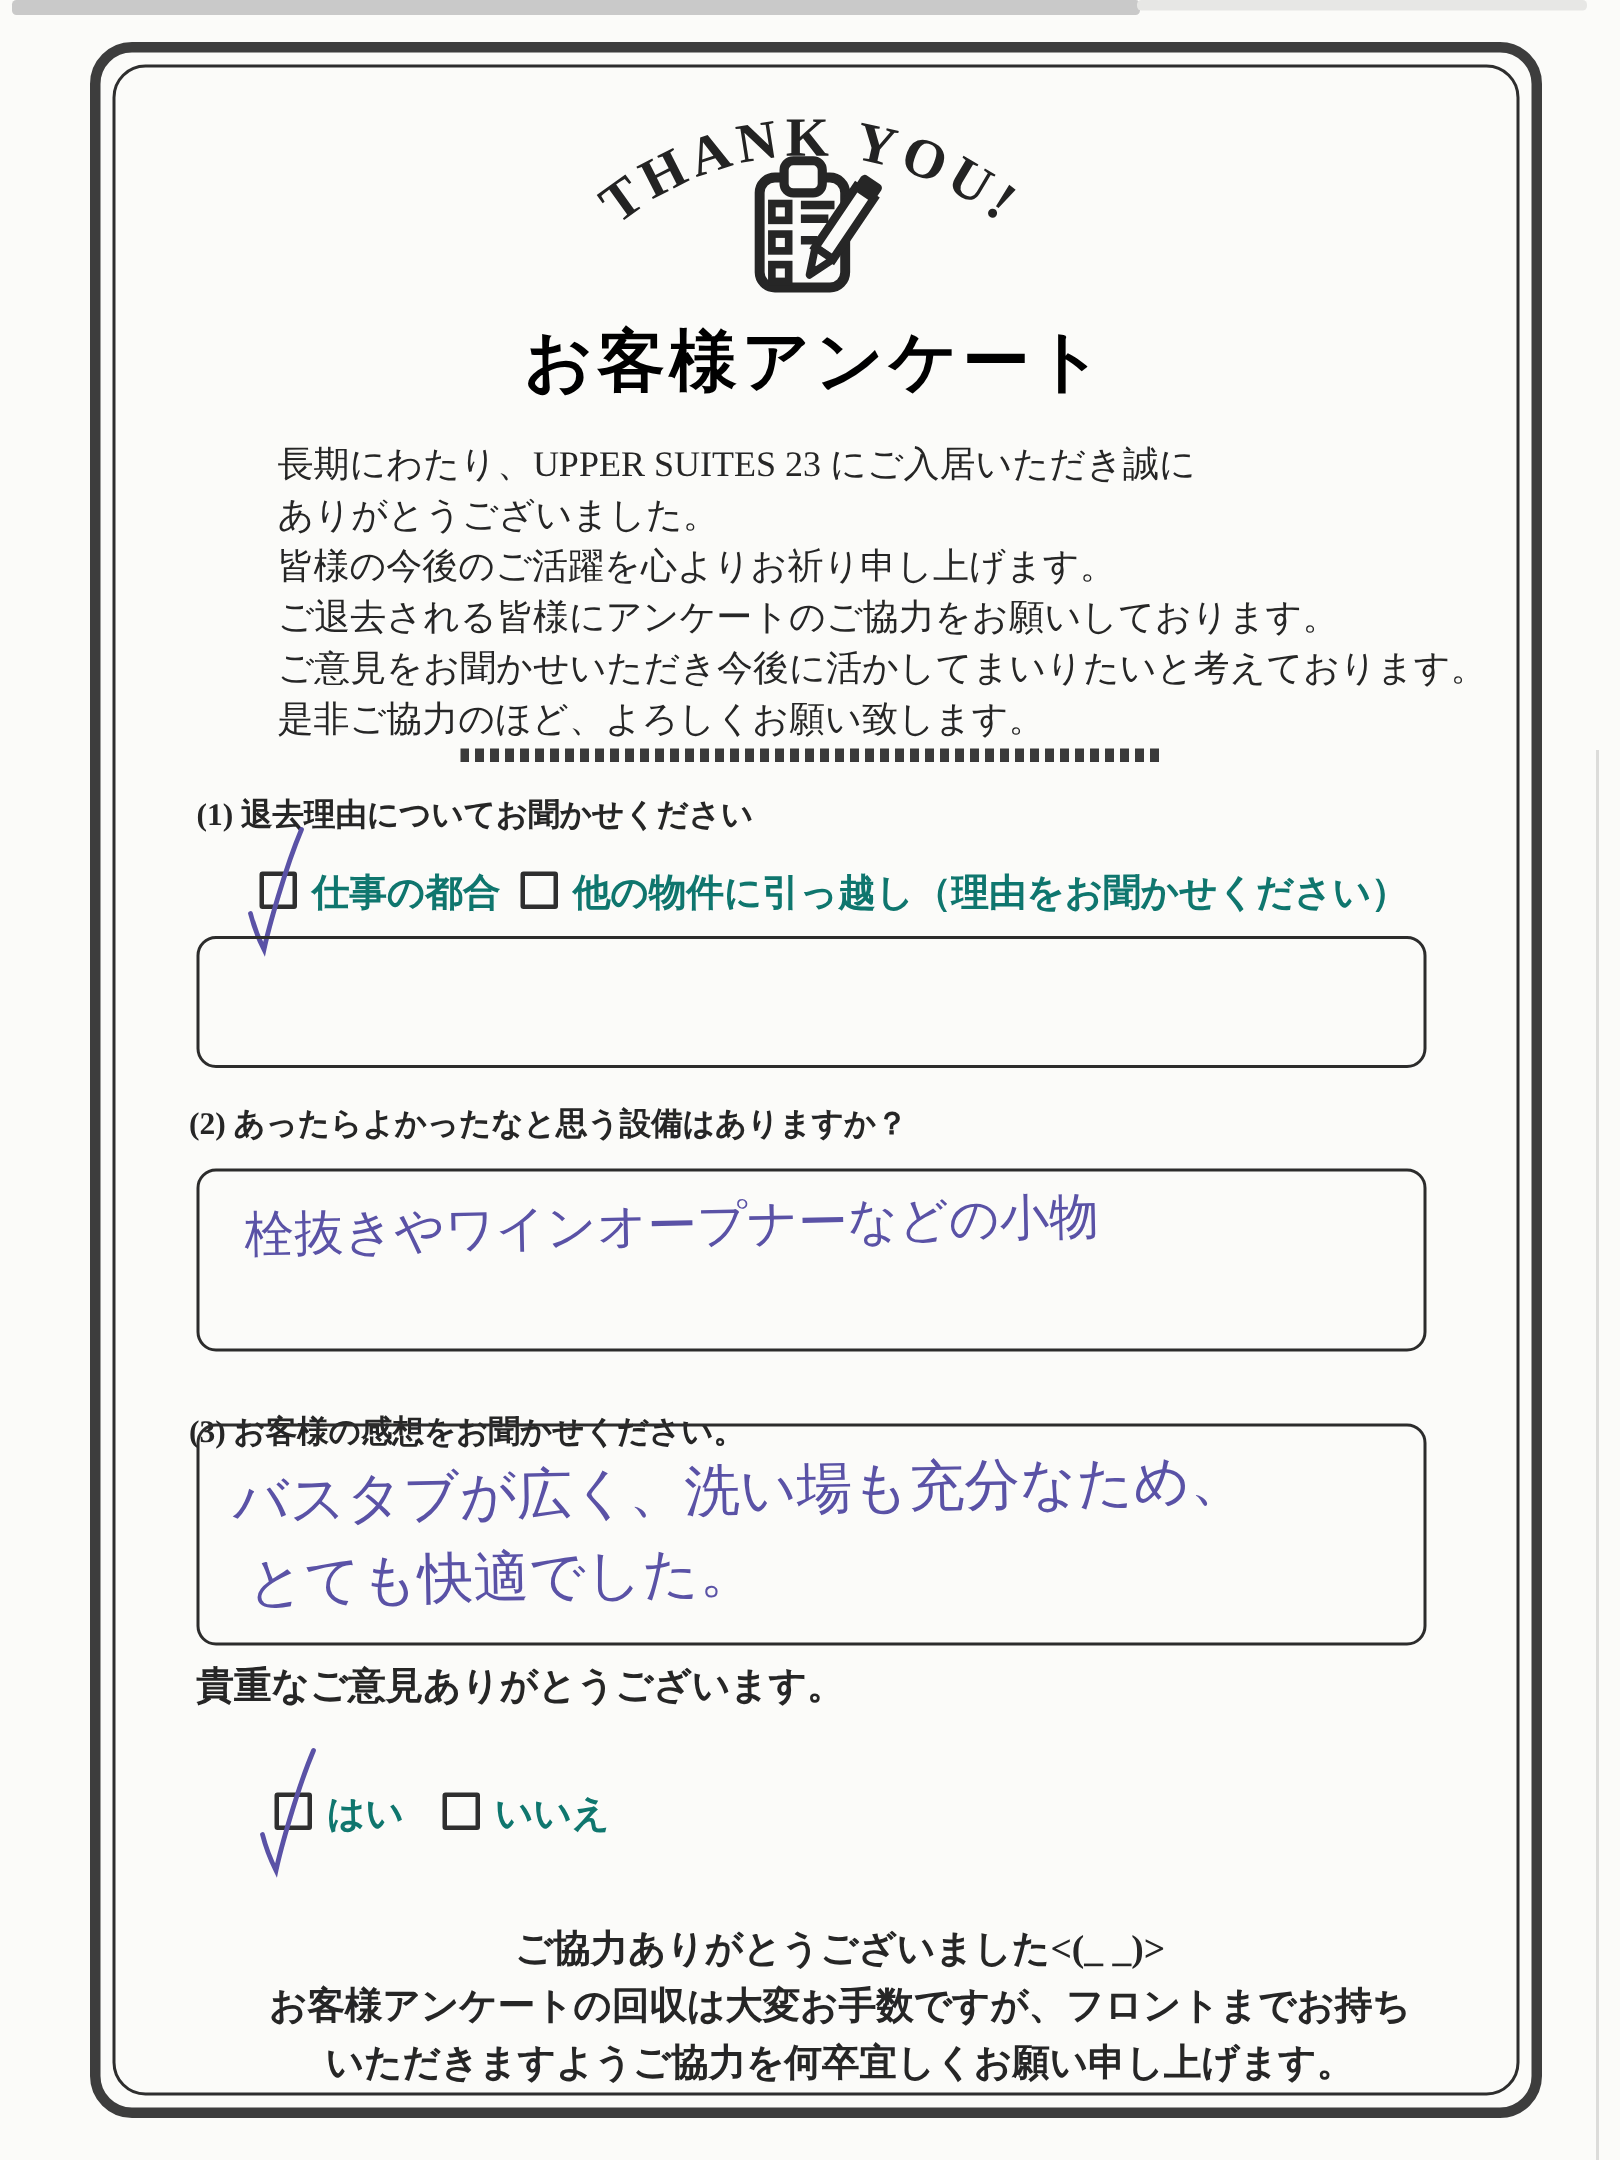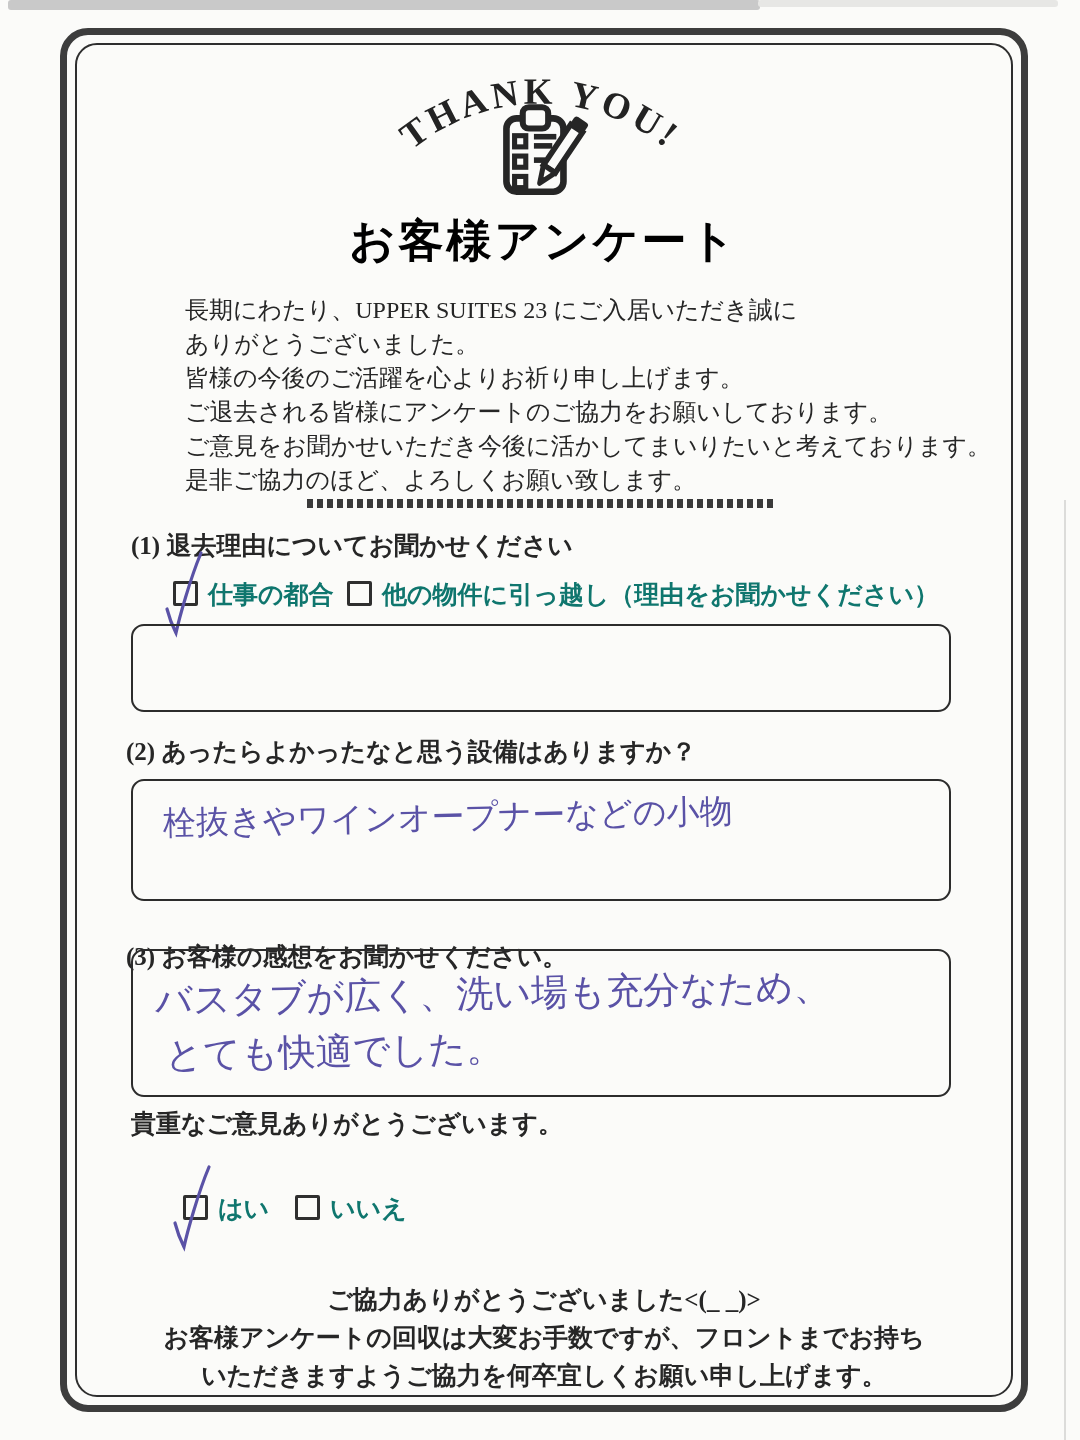--- a/index.html
+++ b/index.html
@@ -33,21 +33,21 @@
   }
 
   .intro{position:absolute;left:118px;top:258px;width:760px;font-size:24px;line-height:34px;color:#262626;}
   .intro div{white-space:nowrap;}
 
   .dotted{
     position:absolute;left:240px;top:464px;width:468px;height:9px;
     background:repeating-linear-gradient(90deg,#3a3a3a 0 6px,transparent 6px 10px);
   }
 
-  .q-label{position:absolute;font-size:25px;font-weight:600;color:#262626;white-space:nowrap;}
+  .q-label{position:absolute;font-size:21px;font-weight:600;color:#262626;white-space:nowrap;}
   .consent-line{position:absolute;font-size:25px;font-weight:600;color:#262626;white-space:nowrap;}
 
   .cbox{
     position:absolute;width:25px;height:25px;box-sizing:border-box;
     border:3px solid #2f2f2f;border-radius:2px;background:transparent;
   }
   .cbl{position:absolute;font-size:25px;font-weight:600;color:#0f766e;white-space:nowrap;}
 
   .ansbox{
     position:absolute;left:64px;width:820px;box-sizing:border-box;
@@ -55,21 +55,21 @@
   }
 
   .hw{
     position:absolute;color:#5a52a6;font-family:cursive;
     white-space:nowrap;transform:rotate(-1.2deg);
   }
 
   .checkmark{position:absolute;width:46px;height:96px;overflow:visible;}
   .checkmark path{stroke:#5a52a6;stroke-width:3.2;fill:none;stroke-linecap:round;}
 
-  .footer{position:absolute;left:0;top:1246px;width:100%;text-align:center;font-size:25px;font-weight:600;line-height:38px;color:#262626;}
+  .footer{position:absolute;left:16px;top:1246px;width:100%;text-align:center;font-size:25px;font-weight:600;line-height:38px;color:#262626;}
 
   .ink{stroke:#262626;}
 </style>
 </head>
 <body>
 
 <div class="scan-band"></div>
 <div class="scan-band2"></div>
 <div class="scan-edge"></div>
 

